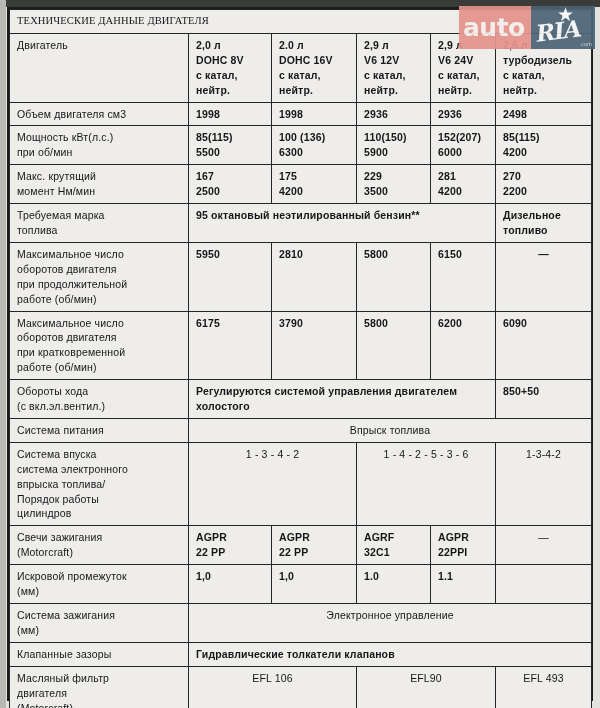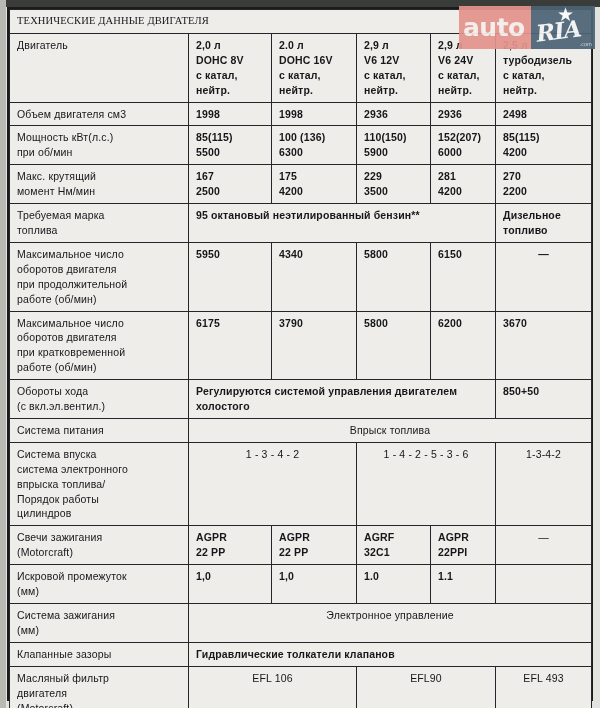--- a/index.html
+++ b/index.html
@@ -178,33 +178,33 @@
 
       <tr>
         <td class="lbl prewrap">Требуемая марка<br>топлива</td>
         <td class="val mid" colspan="4">95 октановый неэтилированный бензин**</td>
         <td class="val prewrap">Дизельное<br>топливо</td>
       </tr>
 
       <tr>
         <td class="lbl prewrap">Максимальное  число<br>оборотов  двигателя<br>при  продолжительной<br>работе  (об/мин)</td>
         <td class="val mid">5950</td>
-        <td class="val mid">4340</td>
+        <td class="val mid">2810</td>
         <td class="val mid">5800</td>
         <td class="val mid">6150</td>
         <td class="val mid ctr dash">—</td>
       </tr>
 
       <tr>
         <td class="lbl prewrap">Максимальное  число<br>оборотов  двигателя<br>при  кратковременной<br>работе  (об/мин)</td>
         <td class="val mid">6175</td>
         <td class="val mid">3790</td>
         <td class="val mid">5800</td>
         <td class="val mid">6200</td>
-        <td class="val mid">3670</td>
+        <td class="val mid">6090</td>
       </tr>
 
       <tr>
         <td class="lbl prewrap">Обороты  хода<br>(с   вкл.эл.вентил.)</td>
         <td class="val prewrap" colspan="4">Регулируются  системой  управления  двигателем<br>холостого</td>
         <td class="val">850+50</td>
       </tr>
 
       <tr>
         <td class="lbl mid">Система питания</td>

